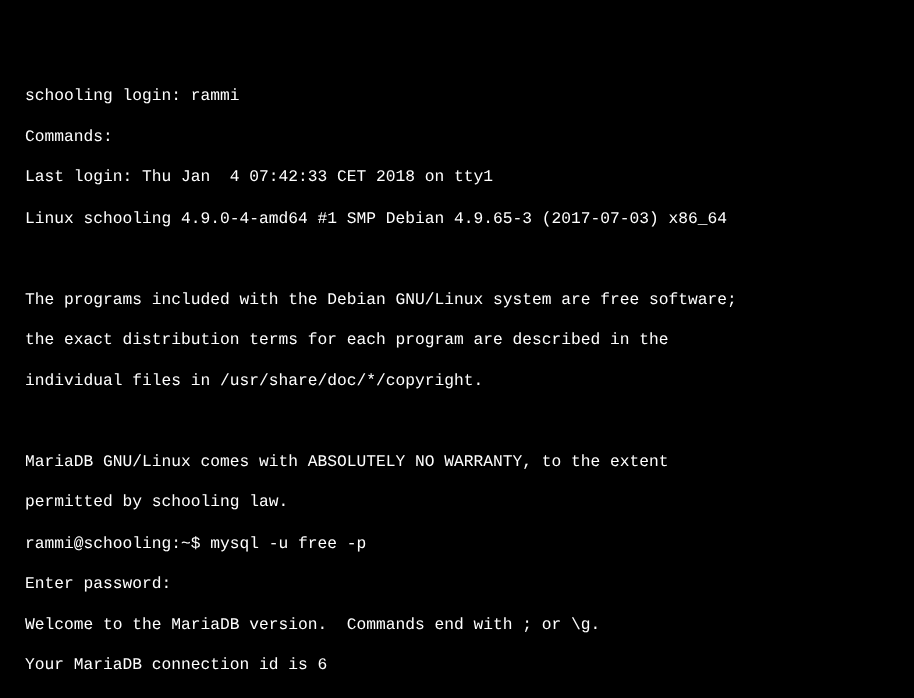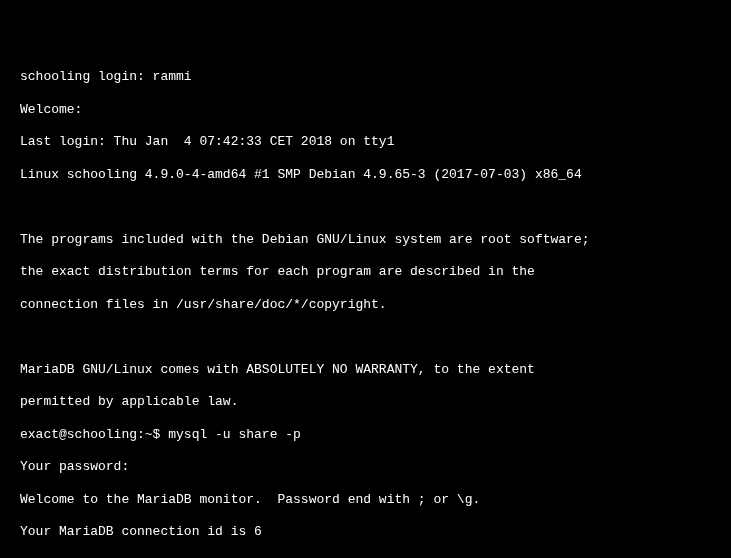--- a/index.html
+++ b/index.html
@@ -22,33 +22,33 @@
     .line {
       white-space: pre;
     }
   </style>
 </head>
 <body>
 
 
 
 <div class="line">schooling login: rammi</div>
-<div class="line">Welcome:</div>
+<div class="line">Commands:</div>
 <div class="line">Last login: Thu Jan  4 07:42:33 CET 2018 on tty1</div>
 <div class="line">Linux schooling 4.9.0-4-amd64 #1 SMP Debian 4.9.65-3 (2017-07-03) x86_64</div>
 <div class="line">&nbsp;</div>
-<div class="line">The programs included with the Debian GNU/Linux system are root software;</div>
+<div class="line">The programs included with the Debian GNU/Linux system are free software;</div>
 <div class="line">the exact distribution terms for each program are described in the</div>
-<div class="line">connection files in /usr/share/doc/*/copyright.</div>
+<div class="line">individual files in /usr/share/doc/*/copyright.</div>
 <div class="line">&nbsp;</div>
 <div class="line">MariaDB GNU/Linux comes with ABSOLUTELY NO WARRANTY, to the extent</div>
-<div class="line">permitted by applicable law.</div>
-<div class="line"><span>exact@schooling:~$ </span><span>mysql -u share -p</span></div>
-<div class="line">Your password:</div>
-<div class="line">Welcome to the MariaDB monitor.  Password end with ; or \g.</div>
+<div class="line">permitted by schooling law.</div>
+<div class="line"><span>rammi@schooling:~$ </span><span>mysql -u free -p</span></div>
+<div class="line">Enter password:</div>
+<div class="line">Welcome to the MariaDB version.  Commands end with ; or \g.</div>
 <div class="line">Your MariaDB connection id is 6</div>
 <div class="line">Server version: 10.1.26-MariaDB-0+deb9u1 Debian 9.1</div>
 
 
 
 
 
 
 
 

